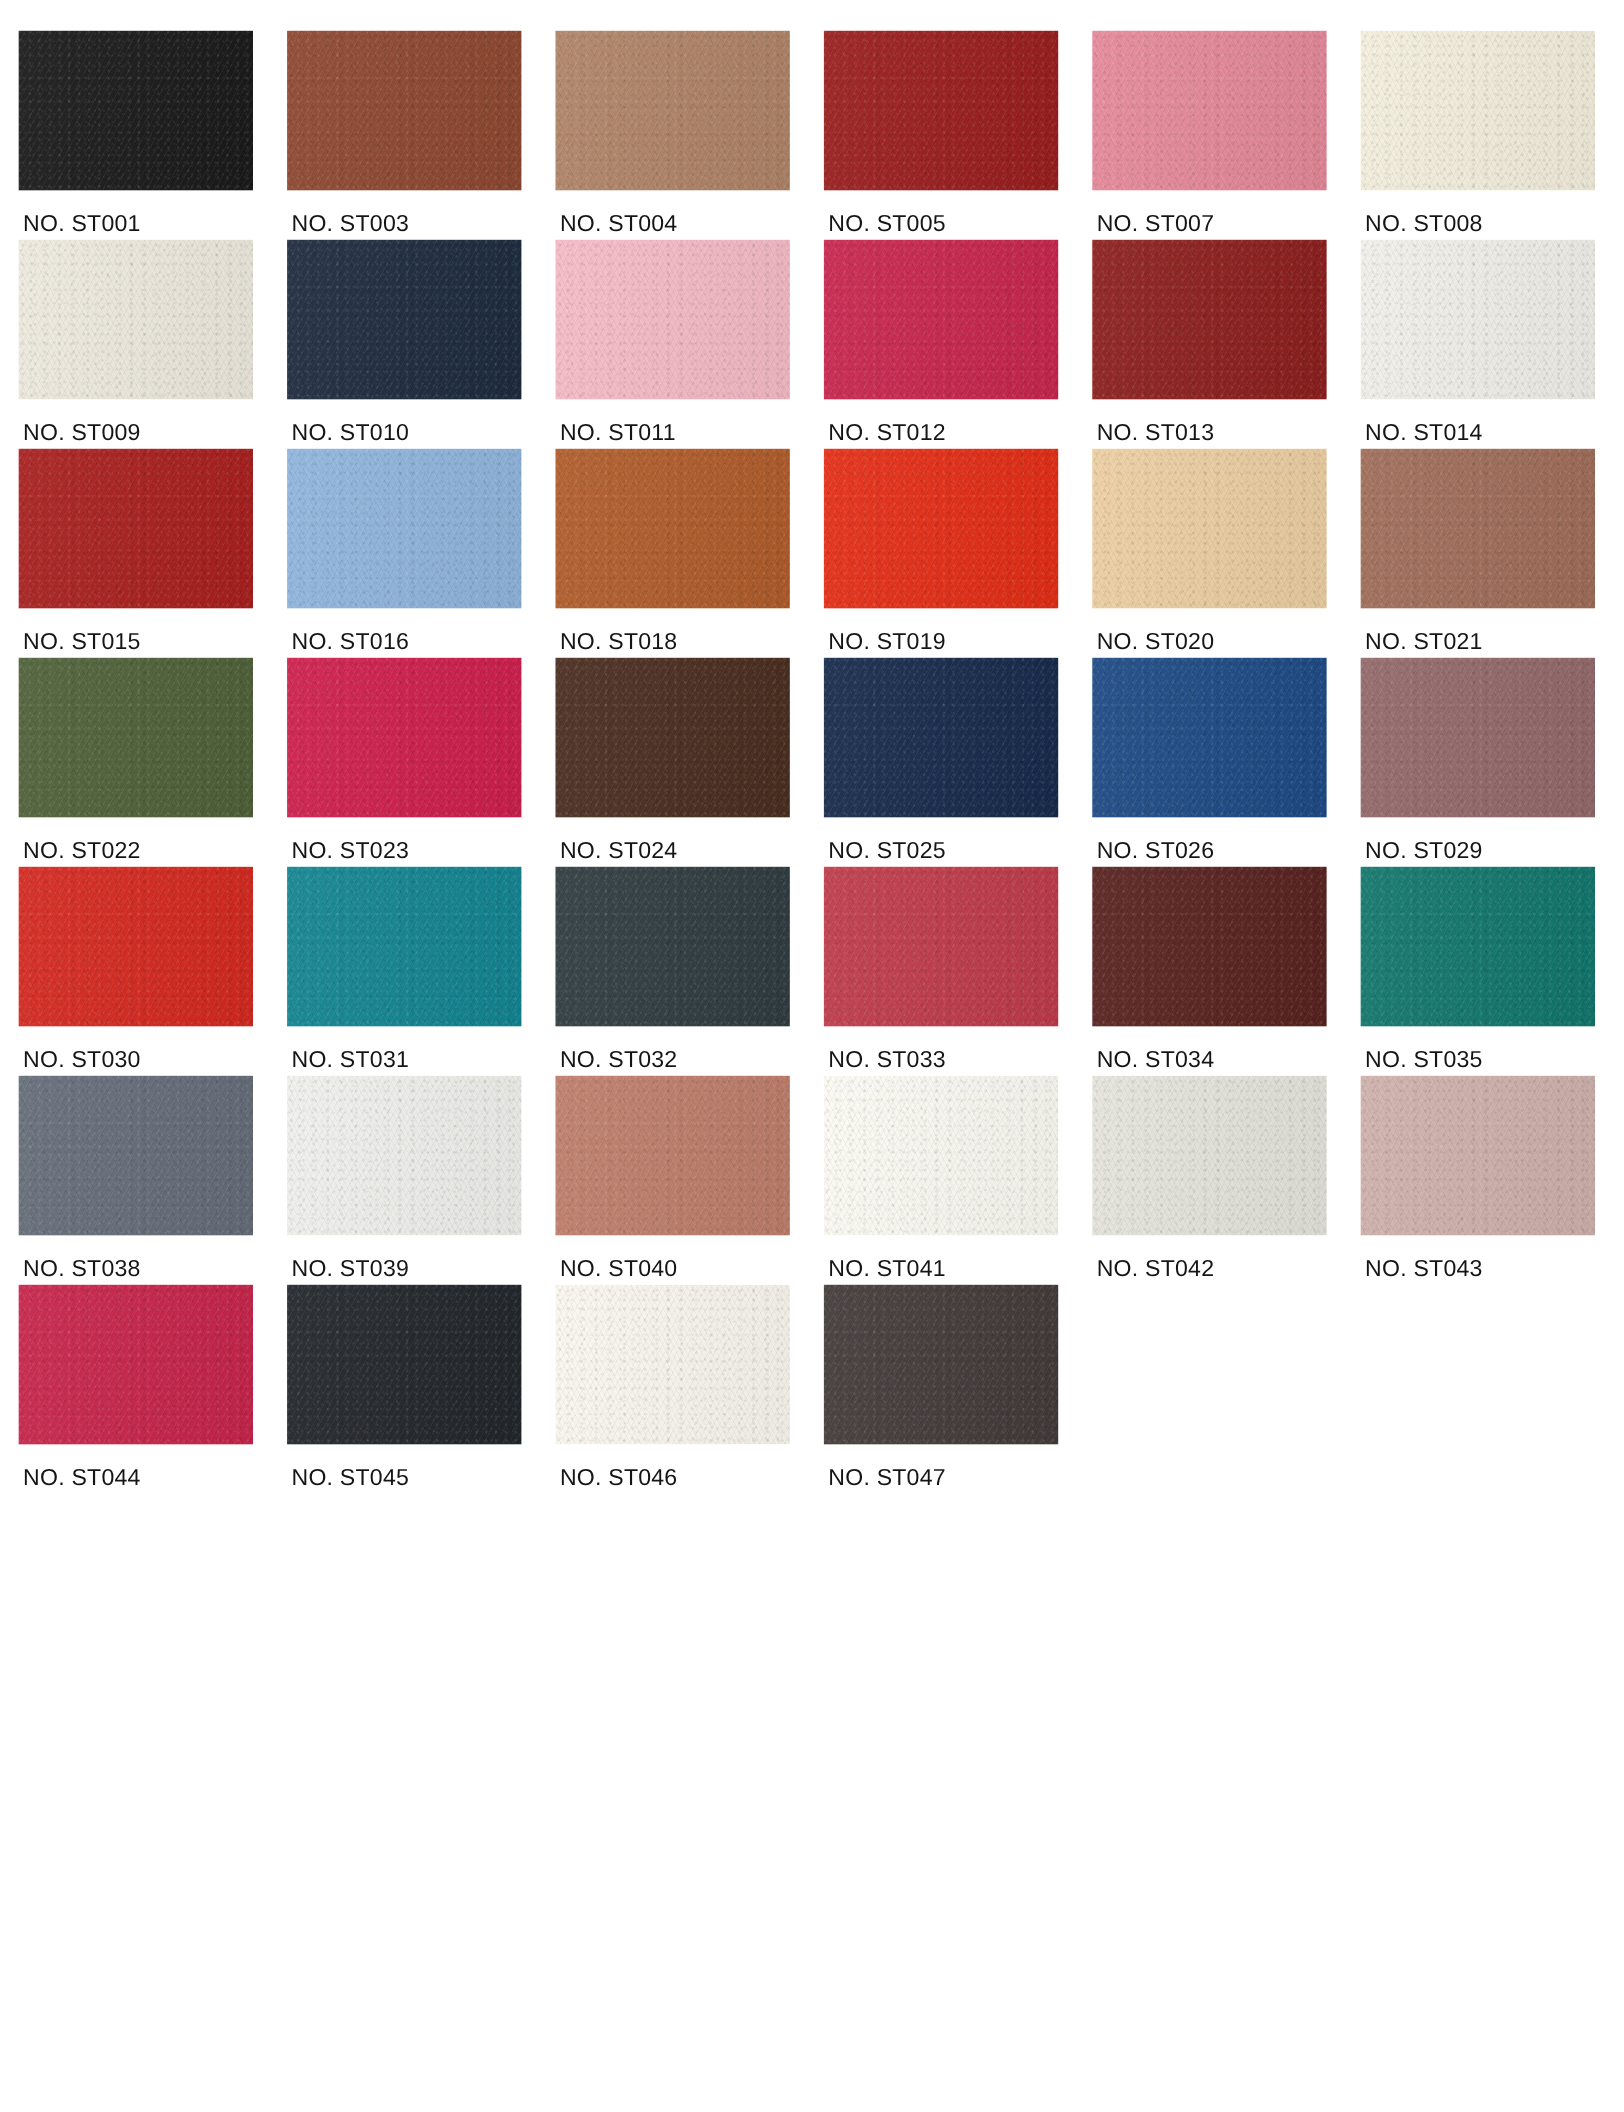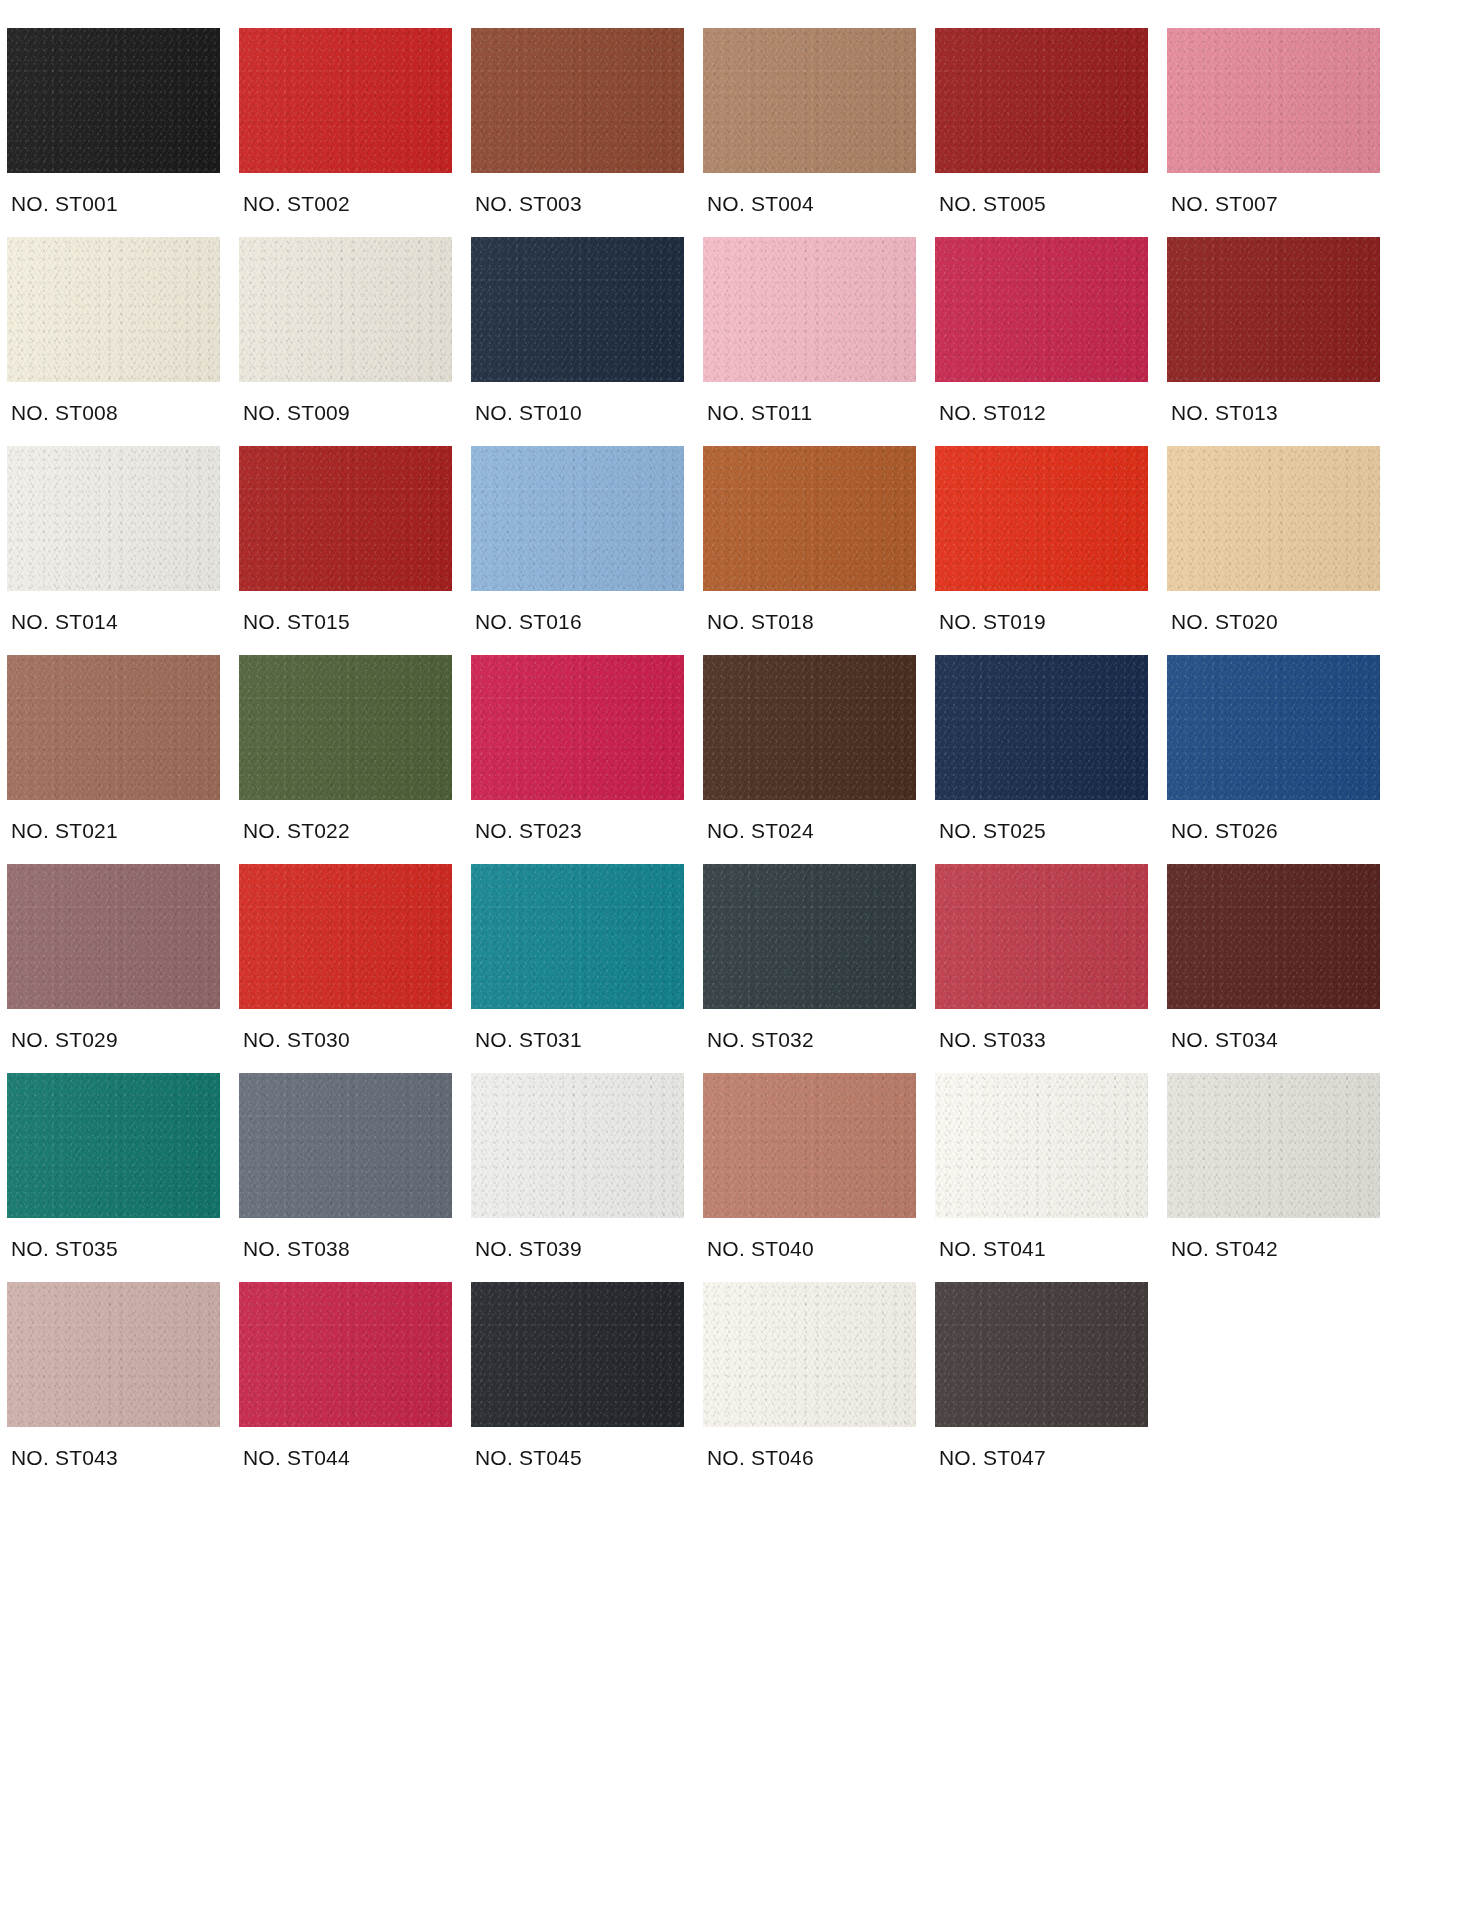--- a/index.html
+++ b/index.html
@@ -16,28 +16,27 @@
   #chart {
     position: relative;
     width: 1476px;
     height: 1920px;
     background: #ffffff;
     box-sizing: border-box;
     padding: 0;
   }
   .grid {
     position: absolute;
-    left: 7px;
+    left: 17px;
     top: 28px;
     width: 1440px;
     display: grid;
     grid-template-columns: repeat(6, 213px);
     column-gap: 31px;
     row-gap: 0px;
-    gap: 19px;
   }
   .cell {
     width: 213px;
     height: 190px;
     position: relative;
   }
   .swatch {
     width: 213px;
     height: 145px;
     position: relative;
@@ -85,24 +84,20 @@
 </head>
 <body>
 
 <div id="chart">
   <div class="grid" id="swatch-grid">
       <div class="cell">
         <div class="swatch" style="background-color: rgb(26, 26, 26);"></div>
         <div class="label">NO. ST001</div>
       </div>
       <div class="cell">
-        <div class="swatch" style="background-color: rgb(205, 34, 34);"></div>
-        <div class="label">NO. ST002</div>
-      </div>
-      <div class="cell">
         <div class="swatch" style="background-color: rgb(142, 71, 48);"></div>
         <div class="label">NO. ST003</div>
       </div>
       <div class="cell">
         <div class="swatch" style="background-color: rgb(176, 132, 103);"></div>
         <div class="label">NO. ST004</div>
       </div>
       <div class="cell">
         <div class="swatch" style="background-color: rgb(155, 29, 29);"></div>
         <div class="label">NO. ST005</div>

